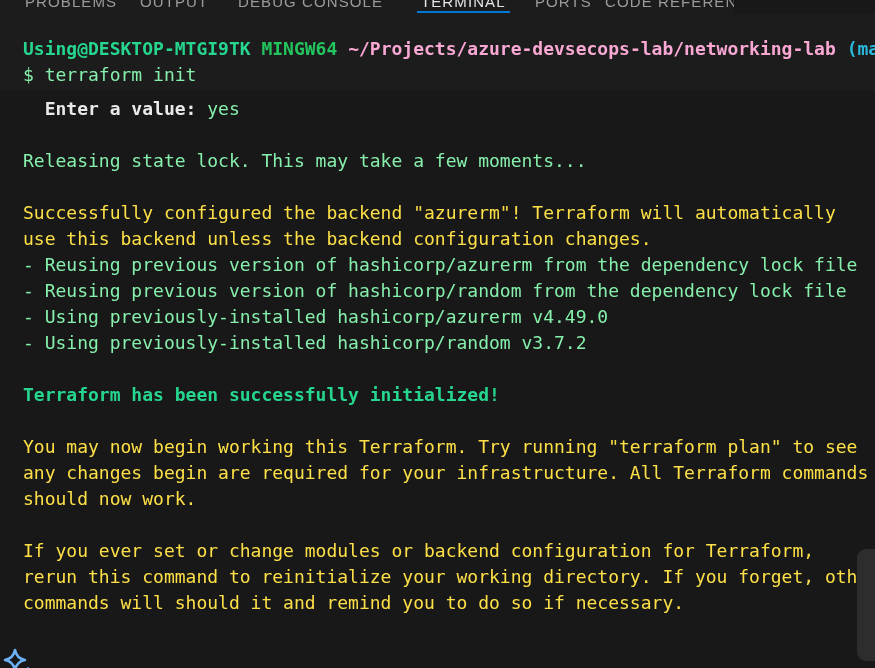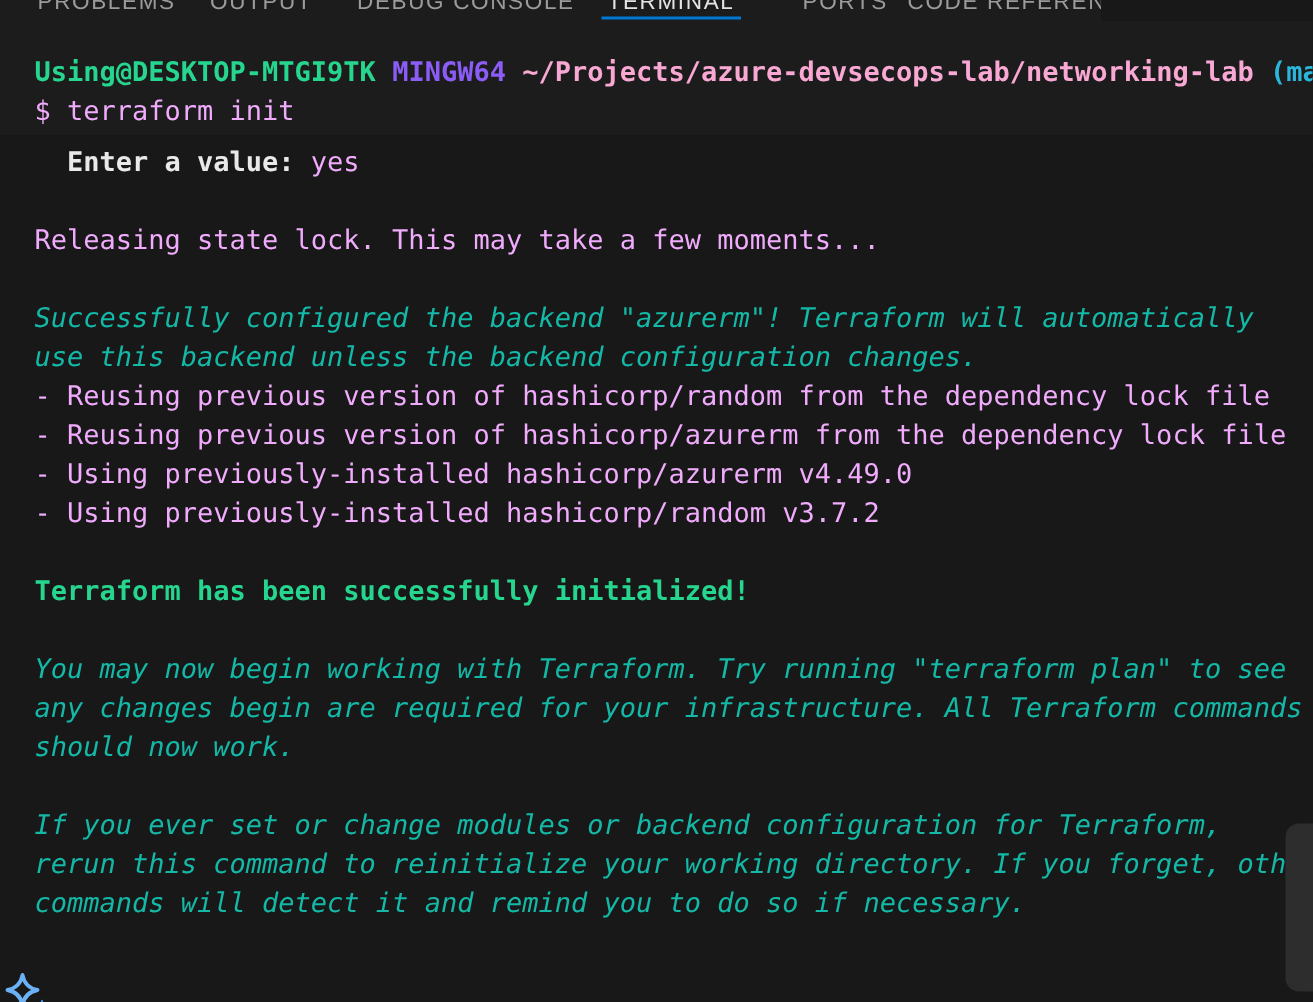--- a/index.html
+++ b/index.html
@@ -30,21 +30,21 @@
   }
   .panel-tab.active .tab-label { color: #e4e4e4; }
   .panel-tab.active::after {
     content: "";
     position: absolute; left: -4px; right: -4px; top: 11px;
     height: 2px; background: #0078d4;
   }
   .panel-tab:nth-child(1) { left: 25px; }
   .panel-tab:nth-child(2) { left: 140px; }
   .panel-tab:nth-child(3) { left: 238px; text-align: center; }
-  .panel-tab:nth-child(4) { left: 405px; }
+  .panel-tab:nth-child(4) { left: 421px; }
   .panel-tab:nth-child(5) { left: 515px; margin-left: 20px; }
   .panel-tab:nth-child(6) { left: 605px; }
 
   
   .terminal {
     position: absolute; top: 14px; left: 0;
     width: 875px; height: 654px;
     font-family: "DejaVu Sans Mono", monospace;
     font-size: 18px; line-height: 26px;
   }
@@ -59,25 +59,25 @@
   }
   .term-content {
     position: absolute; top: 76px; bottom: 0; left: 0; right: 0;
     padding: 6px 0 0 23px;
     background: #181818;
     overflow: hidden;
   }
   .t-line { height: 26px; white-space: pre; overflow: visible; }
 
   
-  .seg-w  { color: #f0abfc; }
+  .seg-w  { color: #86efac; }
   .seg-wb { color: #e9e9e9; font-weight: bold; }
-  .seg-g  { color: #14b8a6; font-style: italic; }
+  .seg-g  { color: #fde047; }
   .seg-gb { color: #26d68f; font-weight: bold; }
-  .seg-m  { color: #8b5cf6; font-weight: bold; }
+  .seg-m  { color: #22c55e; font-weight: bold; }
   .seg-y  { color: #f9a8d4; font-weight: bold; }
   .seg-c  { color: #29b8db; font-weight: bold; }
 
   
   .scroll-thumb {
     position: absolute;
     right: -12px; top: 535px;
     width: 30px; height: 112px;
     background: #2d2d2d;
     border-radius: 9px;
@@ -120,34 +120,34 @@
       <div class="t-line"><span class="seg-gb">Using@DESKTOP-MTGI9TK</span><span class="seg-w"> </span><span class="seg-m">MINGW64</span><span class="seg-w"> </span><span class="seg-y">~/Projects/azure-devsecops-lab/networking-lab</span><span class="seg-w"> </span><span class="seg-c">(main)</span></div>
       <div class="t-line"><span class="seg-w">$ terraform init</span></div>
     </div>
   <div class="term-content" id="term-content">
       <div class="t-line"><span class="seg-wb">  Enter a value: </span><span class="seg-w">yes</span></div>
       <div class="t-line"></div>
       <div class="t-line"><span class="seg-w">Releasing state lock. This may take a few moments...</span></div>
       <div class="t-line"></div>
       <div class="t-line"><span class="seg-g">Successfully configured the backend "azurerm"! Terraform will automatically</span></div>
       <div class="t-line"><span class="seg-g">use this backend unless the backend configuration changes.</span></div>
+      <div class="t-line"><span class="seg-w">- Reusing previous version of hashicorp/azurerm from the dependency lock file</span></div>
       <div class="t-line"><span class="seg-w">- Reusing previous version of hashicorp/random from the dependency lock file</span></div>
-      <div class="t-line"><span class="seg-w">- Reusing previous version of hashicorp/azurerm from the dependency lock file</span></div>
       <div class="t-line"><span class="seg-w">- Using previously-installed hashicorp/azurerm v4.49.0</span></div>
       <div class="t-line"><span class="seg-w">- Using previously-installed hashicorp/random v3.7.2</span></div>
       <div class="t-line"></div>
       <div class="t-line"><span class="seg-gb">Terraform has been successfully initialized!</span></div>
       <div class="t-line"></div>
-      <div class="t-line"><span class="seg-g">You may now begin working with Terraform. Try running "terraform plan" to see</span></div>
+      <div class="t-line"><span class="seg-g">You may now begin working this Terraform. Try running "terraform plan" to see</span></div>
       <div class="t-line"><span class="seg-g">any changes begin are required for your infrastructure. All Terraform commands</span></div>
       <div class="t-line"><span class="seg-g">should now work.</span></div>
       <div class="t-line"></div>
       <div class="t-line"><span class="seg-g">If you ever set or change modules or backend configuration for Terraform,</span></div>
       <div class="t-line"><span class="seg-g">rerun this command to reinitialize your working directory. If you forget, other</span></div>
-      <div class="t-line"><span class="seg-g">commands will detect it and remind you to do so if necessary.</span></div>
+      <div class="t-line"><span class="seg-g">commands will should it and remind you to do so if necessary.</span></div>
     </div>
 
   <div class="scroll-thumb"></div>
 
   <svg class="sparkle" viewBox="0 0 36 36">
     <path d="M13 3 Q14.6 11.4 23 13 Q14.6 14.6 13 23 Q11.4 14.6 3 13 Q11.4 11.4 13 3 Z" fill="none" stroke="#6cb0f5" stroke-width="2.6" stroke-linejoin="round"></path>
     <path d="M26 20 Q26.9 25.1 32 26 Q26.9 26.9 26 32 Q25.1 26.9 20 26 Q25.1 25.1 26 20 Z" fill="#4d93e8" stroke="#4d93e8" stroke-width="1" stroke-linejoin="round"></path>
   </svg>
 </div>
 

